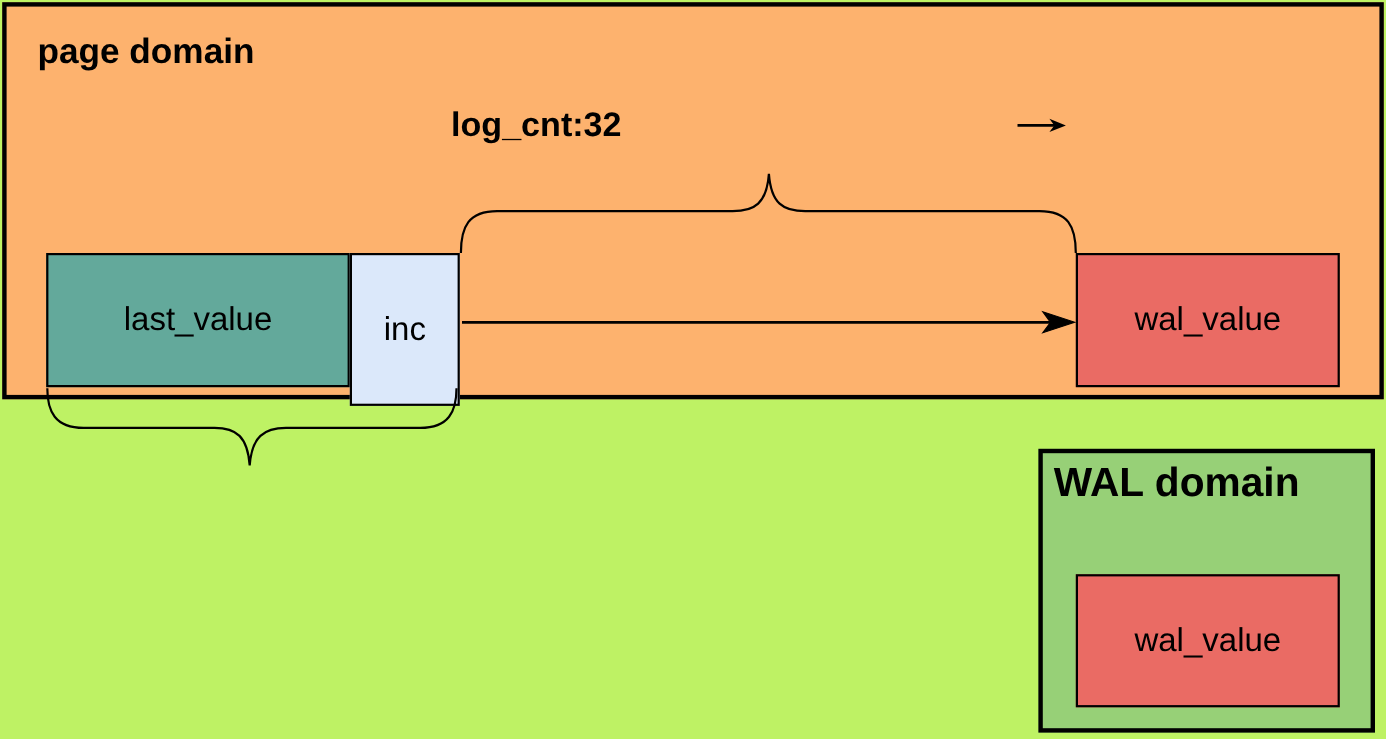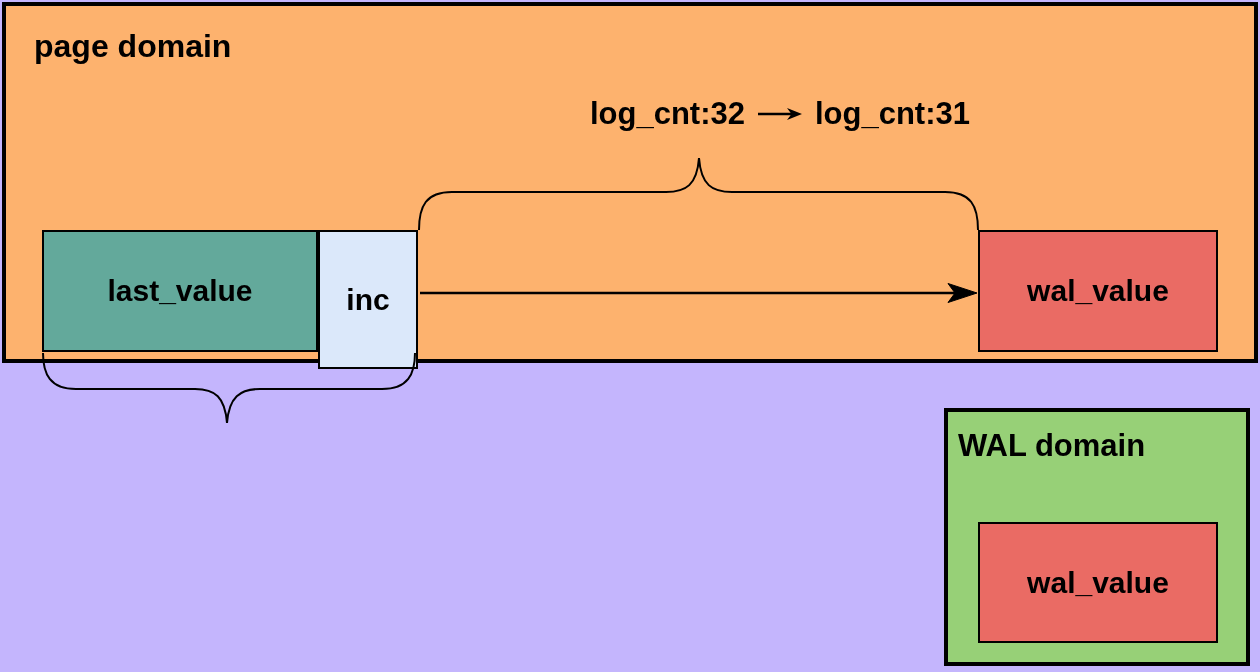--- a/index.html
+++ b/index.html
@@ -5,21 +5,21 @@
   html, body {
     margin: 0;
     padding: 0;
     background: #FFFFFF;
     font-family: "Liberation Sans", sans-serif;
   }
   .canvas {
     position: relative;
     width: 1260px;
     height: 672px;
-    background: #c4b5fd;
+    background: #bef264;
     overflow: hidden;
   }
   .box {
     position: absolute;
     box-sizing: border-box;
     display: flex;
     align-items: center;
     justify-content: center;
   }
   .domain-box {
@@ -41,22 +41,22 @@
   .domain-label {
     position: absolute;
     font-weight: bold;
     color: #000000;
   }
   .page-domain-label {
     left: 28px; top: 22px;
     font-size: 32px;
   }
   .wal-domain-label {
-    left: 10px; top: 16px;
-    font-size: 31px;
+    left: 10px; top: 6px;
+    font-size: 37px;
   }
   .last-value-box {
     left: 42px; top: 230px;
     width: 276px; height: 122px;
     background: #63A99B;
   }
   .inc-box {
     left: 318px; top: 230px;
     width: 100px; height: 139px;
     background: #DBE8FA;
@@ -65,38 +65,38 @@
     left: 978px; top: 230px;
     width: 240px; height: 122px;
     background: #EA6B64;
   }
   .wal-value-wal-box {
     left: 978px; top: 522px;
     width: 240px; height: 121px;
     background: #EA6B64;
   }
   .node-label {
-    font-weight: bold;
+    font-weight: normal;
     font-size: 30px;
     color: #000000;
     white-space: nowrap;
   }
   .overlay-svg {
     position: absolute;
     left: 0; top: 0;
     width: 1260px; height: 672px;
     pointer-events: none;
   }
   .log-annotation {
     position: absolute;
     left: 410px; top: 92px;
     width: 560px; height: 44px;
     display: flex;
     align-items: center;
-    justify-content: flex-end;
+    justify-content: space-between;
     gap: 12px;
     font-weight: bold;
     font-size: 31px;
     color: #000000;
   }
   .arrow-glyph {
     display: inline-block;
     flex: 0 0 auto;
   }
   .new-annotation {
@@ -160,17 +160,16 @@
              L 382 389
              C 408 389 415 374 415 353" fill="none" stroke="#000000" stroke-width="2"></path>
   </svg>
 
   <div class="log-annotation">
     <span>log_cnt:32</span>
     <svg class="arrow-glyph" width="46" height="18" viewBox="0 0 46 18" xmlns="http://www.w3.org/2000/svg">
       <line x1="1" y1="9" x2="36" y2="9" stroke="#000000" stroke-width="2.5"></line>
       <path d="M 45 9 L 30 3 L 34.5 9 L 30 15 Z" fill="#000000"></path>
     </svg>
-    <span>log_cnt:31</span>
   </div>
 
 
 </div>
 
 </body></html>

